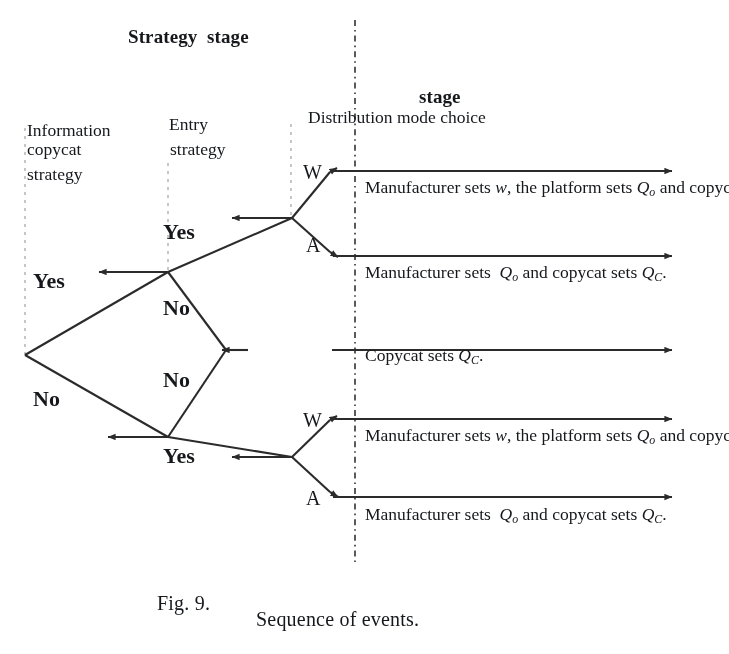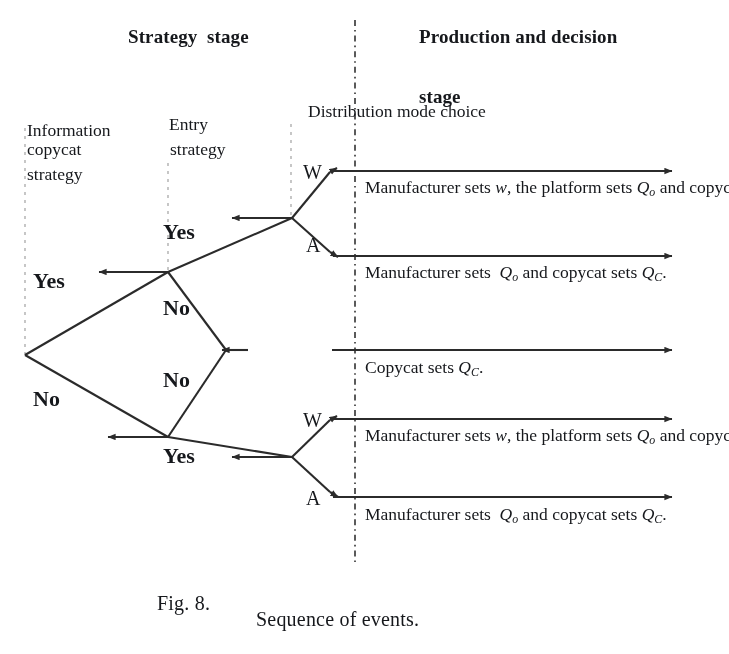--- a/index.html
+++ b/index.html
@@ -136,25 +136,24 @@
       <line x1="332" y1="171" x2="672" y2="171" marker-end="url(#arrR)"></line>
       <line x1="333" y1="256" x2="672" y2="256" marker-end="url(#arrR)"></line>
       <line x1="332" y1="350" x2="672" y2="350" marker-end="url(#arrR)"></line>
       <line x1="332" y1="419" x2="672" y2="419" marker-end="url(#arrR)"></line>
       <line x1="333" y1="497" x2="672" y2="497" marker-end="url(#arrR)"></line>
     </g>
   </svg>
 
   <div class="lbl stage-title" style="left:128px; top:26px;">Strategy  stage</div>
 
-  <div class="lbl stage-title" style="left:419px; top:26px;">Production and decision</div>
 
   <div class="lbl stage-title" style="left:419px; top:50px;margin-top:36px;">stage</div>
 
-  <div class="lbl col-head" style="left:308px; top:101px;">Distribution mode choice</div>
+  <div class="lbl col-head" style="left:308px; top:107px;">Distribution mode choice</div>
 
   <div class="lbl col-head" style="left:27px; top:120px;">Information</div>
   <div class="lbl col-head" style="left:27px; top:139px;">copycat</div>
   <div class="lbl col-head" style="left:27px; top:164px;">strategy</div>
 
   <div class="lbl col-head" style="left:169px; top:114px;">Entry</div>
   <div class="lbl col-head" style="left:170px; top:139px;">strategy</div>
 
   <div class="lbl branch-lbl" style="left:33px; top:268px;">Yes</div>
 
@@ -173,23 +172,23 @@
   <div class="lbl mode-lbl" style="left:306px; top:234px;">A</div>
 
   <div class="lbl mode-lbl" style="left:303px; top:409px;">W</div>
 
   <div class="lbl mode-lbl" style="left:306px; top:487px;">A</div>
 
   <div class="lbl outcome" style="left:365px; top:176px;">Manufacturer sets <span class="var-i">w</span>, the platform sets <span class="q-sym">Q<sub>o</sub></span> and copycat sets .</div>
 
   <div class="lbl outcome" style="left:365px; top:261px;">Manufacturer sets  <span class="q-sym">Q<sub>o</sub></span> and copycat sets <span class="q-sym">Q<sub>C</sub></span>.</div>
 
-  <div class="lbl outcome" style="left:365px; top:356px;">Copycat sets <span class="q-sym">Q<sub>C</sub></span>.</div>
+  <div class="lbl outcome" style="left:365px; top:344px;">Copycat sets <span class="q-sym">Q<sub>C</sub></span>.</div>
 
   <div class="lbl outcome" style="left:365px; top:424px;">Manufacturer sets <span class="var-i">w</span>, the platform sets <span class="q-sym">Q<sub>o</sub></span> and copycat sets .</div>
 
   <div class="lbl outcome" style="left:365px; top:503px;">Manufacturer sets  <span class="q-sym">Q<sub>o</sub></span> and copycat sets <span class="q-sym">Q<sub>C</sub></span>.</div>
 
-  <div class="lbl caption" style="left:157px; top:592px;">Fig. 8.</div>
+  <div class="lbl caption" style="left:157px; top:592px;">Fig. 9.</div>
 
   <div class="lbl caption" style="left:244px; top:608px;margin-left:12px;">Sequence of events.</div>
 
 </div>
 
 </body></html>

